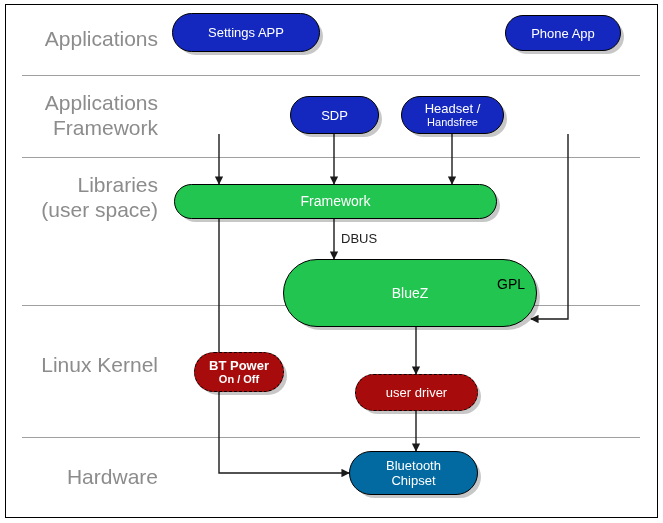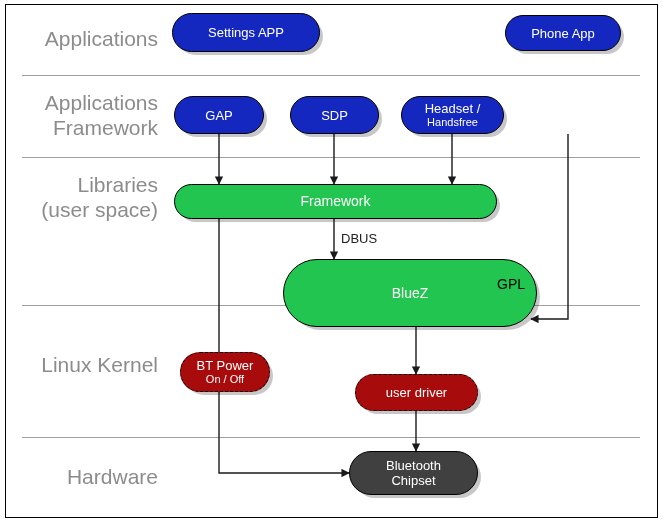--- a/index.html
+++ b/index.html
@@ -66,21 +66,21 @@
     color: #ffffff;
     text-align: center;
     box-shadow: 4px 4px 0 -1px rgba(0,0,0,0.22);
     z-index: 3;
   }
   .node .l1 { font-size: 13px; line-height: 15px; }
   .node .l2 { font-size: 11px; line-height: 13px; }
   .node.blue   { background: #1428bf; }
   .node.green  { background: #22c550; }
   .node.red    { background: #a80b0b; border-style: dashed; }
-  .node.red-solid { background: #404040; }
+  .node.red-solid { background: #0369a1; }
   .node.big    { }
   .node.big .l1 { font-size: 14px; }
   
   .gpl-tag {
     position: absolute;
     color: #000000;
     font-size: 14px;
     z-index: 4;
   }
 </style>
@@ -131,23 +131,20 @@
   </svg>
 
   <div class="node blue" style="left:172px; top:13px; width:148px; height:39px;">
     <span class="l1">Settings APP</span>
   </div>
 
   <div class="node blue" style="left:505px; top:15px; width:116px; height:36px;justify-content:center;">
     <span class="l1">Phone App</span>
   </div>
 
-  <div class="node blue" style="left:174px; top:96px; width:90px; height:38px;">
-    <span class="l1">GAP</span>
-  </div>
 
   <div class="node blue" style="left:290px; top:96px; width:89px; height:38px;">
     <span class="l1">SDP</span>
   </div>
 
   <div class="node blue" style="left:401px; top:96px; width:103px; height:38px;">
     <span class="l1">Headset /</span>
     <span class="l2">Handsfree</span>
   </div>
 
@@ -157,21 +154,21 @@
   </div>
 
   <div class="node green big" style="left:283px; top:259px; width:254px; height:68px;">
     <span class="l1">BlueZ</span>
   </div>
 
   <div class="gpl-tag" style="left:481px; top:276px;margin-left:16px;">GPL</div>
 
   <div class="gpl-tag" style="left:341px; top:231px; font-size:13px; color:#222;">DBUS</div>
 
-  <div class="node red" style="left:180px; top:352px; width:90px; height:40px;">
+  <div class="node red" style="left:194px; top:352px; width:90px; height:40px;font-weight:bold;">
     <span class="l1">BT Power</span>
     <span class="l2">On / Off</span>
   </div>
 
   <div class="node red" style="left:355px; top:374px; width:123px; height:37px;">
     <span class="l1">user driver</span>
   </div>
 
   <div class="node red-solid" style="left:349px; top:451px; width:129px; height:44px;">
     <span class="l1">Bluetooth</span>

